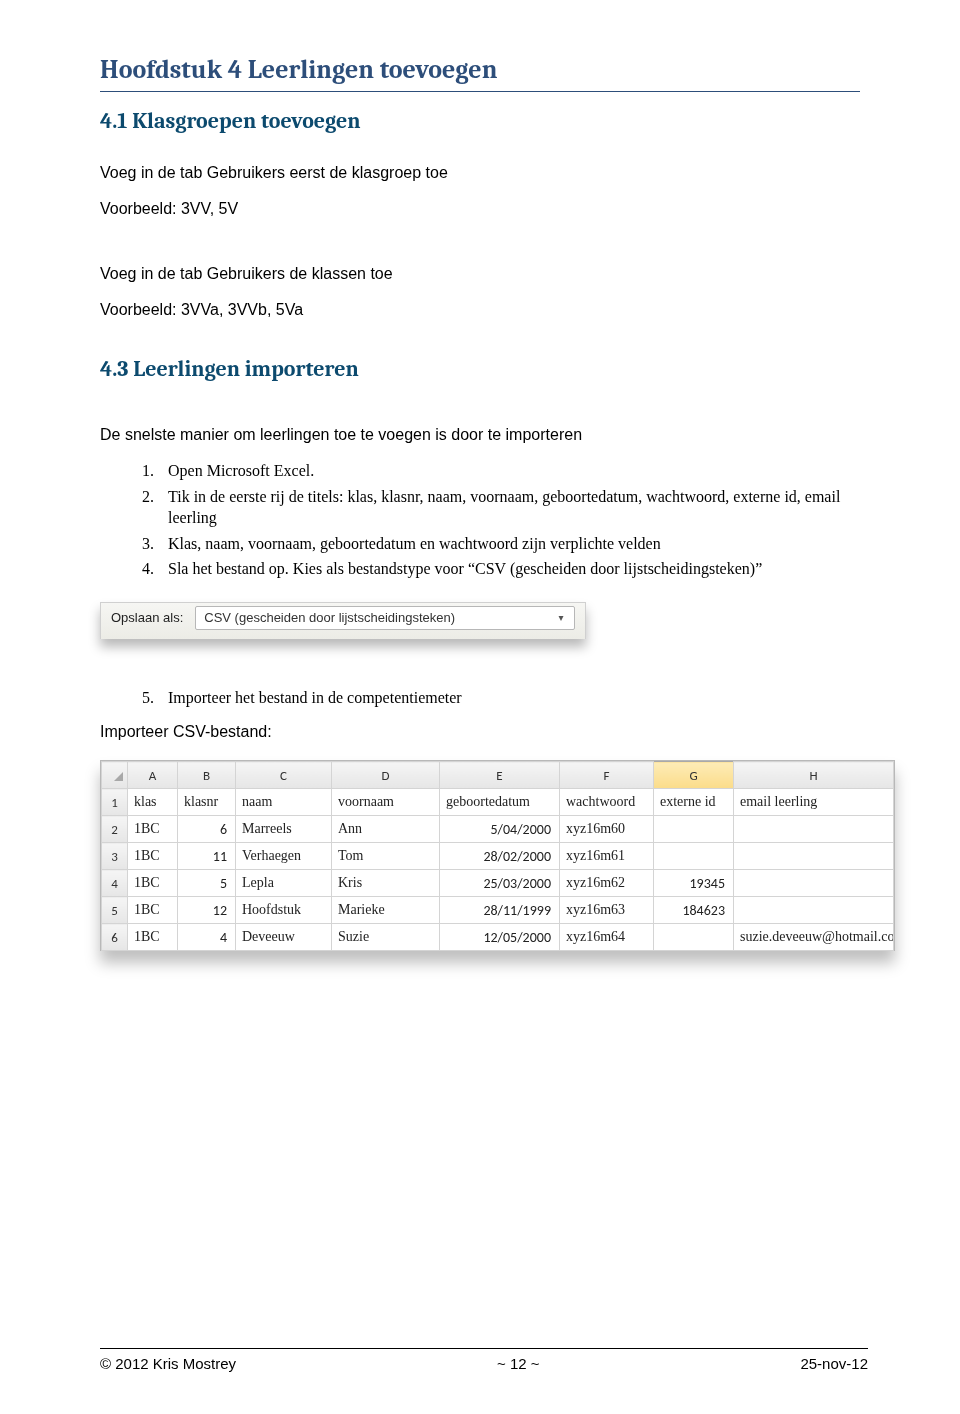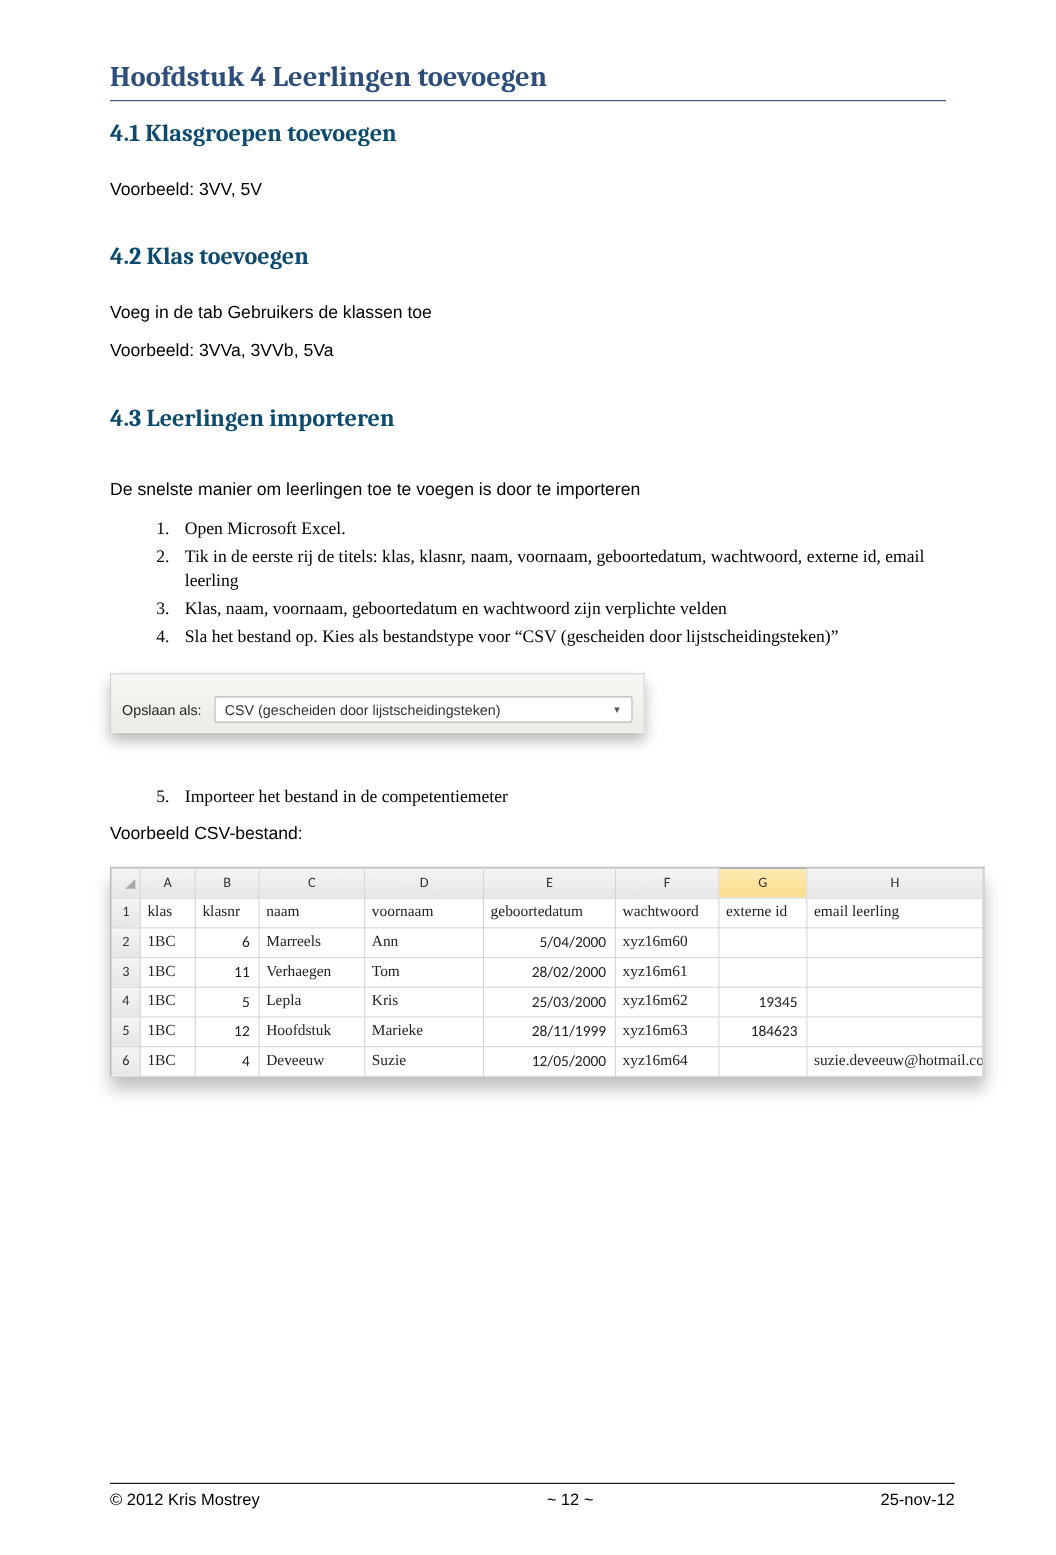--- a/index.html
+++ b/index.html
@@ -62,21 +62,21 @@
   ol.numbered.start5 { counter-reset: item 4; }
 
   
   .save-as {
     margin-top: 22px;
     margin-bottom: 18px;
     width: 486px;
     border: 1px solid #d0d0d0;
     border-bottom: none;
     background: linear-gradient(#f6f6f3, #ecece6);
-    padding: 20px 10px 9px 10px;
+    padding: 3px 10px 9px 10px;
     display: flex;
     align-items: center;
     gap: 8px;
     box-shadow: 0 8px 12px rgba(0,0,0,0.28);
     font-family: "Segoe UI", Tahoma, sans-serif;
   }
   .save-as .lbl {
     font-size: 13px;
     color: #222;
     margin-right: 4px;
@@ -188,24 +188,24 @@
 </style>
 </head>
 <body>
 
 <div class="page">
 
   <h1 class="chapter">Hoofdstuk 4 Leerlingen toevoegen</h1>
 
   <h2 class="section">4.1 Klasgroepen toevoegen</h2>
   <div class="gap-s"></div>
+  <p class="body">Voeg in de tab Gebruikers eerst de klasgroep toe</p>
   <p class="body">Voorbeeld: 3VV, 5V</p>
   <div class="gap-m"></div>
 
-  <h2 class="section">4.2 Klas toevoegen</h2>
   <div class="gap-s"></div>
   <p class="body">Voeg in de tab Gebruikers de klassen toe</p>
   <p class="body">Voorbeeld: 3VVa, 3VVb, 5Va</p>
   <div class="gap-m"></div>
 
   <h2 class="section">4.3 Leerlingen importeren</h2>
   <div class="gap-m"></div>
   <p class="body">De snelste manier om leerlingen toe te voegen is door te importeren</p>
 
   <ol class="numbered">
@@ -223,21 +223,21 @@
     </div>
   </div>
 
   <div class="gap-l"></div>
 
   <ol class="numbered start5">
     <li>Importeer het bestand in de competentiemeter</li>
   </ol>
 
   <div class="gap-s"></div>
-  <p class="body">Voorbeeld CSV-bestand:</p>
+  <p class="body">Importeer CSV-bestand:</p>
 
   <div class="excel">
     <table>
       <colgroup>
         <col class="col-corner">
           <col class="col-a">
           <col class="col-b">
           <col class="col-c">
         <col class="col-d">
           <col class="col-e">

